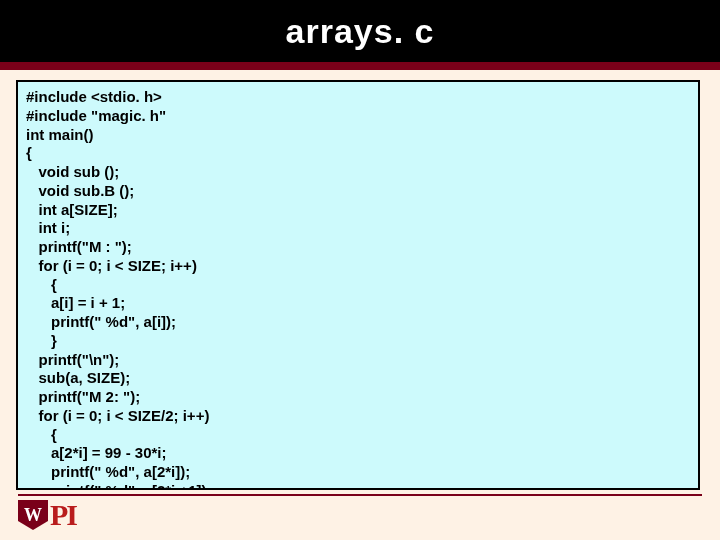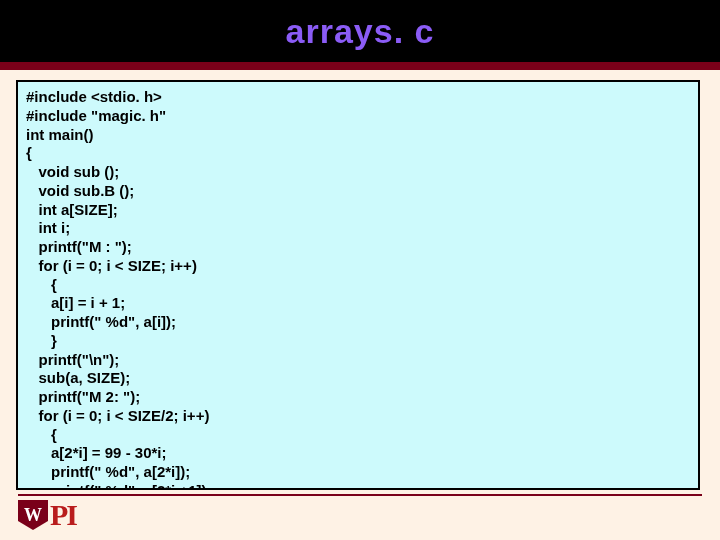--- a/index.html
+++ b/index.html
@@ -1,19 +1,19 @@
 <!DOCTYPE html>
 <html><head>
 <meta charset="utf-8">
 <style>
   * { margin: 0; padding: 0; box-sizing: border-box; }
   html, body { width: 720px; height: 540px; overflow: hidden; font-family: Arial, Helvetica, sans-serif; background: #fff; }
   .slide { width: 720px; height: 540px; position: relative; background: #fef2e5; }
   .title-bar { width: 100%; height: 62px; background: #000; display: flex; align-items: center; justify-content: center; }
-  .title-text { color: #8b5cf6; font-size: 34px; font-weight: bold; font-family: "Comic Sans MS", "Comic Sans", cursive, Arial; letter-spacing: 1px; }
+  .title-text { color: #ffffff; font-size: 34px; font-weight: bold; font-family: "Comic Sans MS", "Comic Sans", cursive, Arial; letter-spacing: 1px; }
   .title-under { width: 100%; height: 8px; background: #7a0019; }
   .code-box {
     position: absolute;
     left: 16px; top: 80px;
     width: 684px; height: 410px;
     background: #cdfafc;
     border: 2px solid #000;
     padding: 6px 8px;
     font-family: "Arial", sans-serif;
     font-size: 15px;

